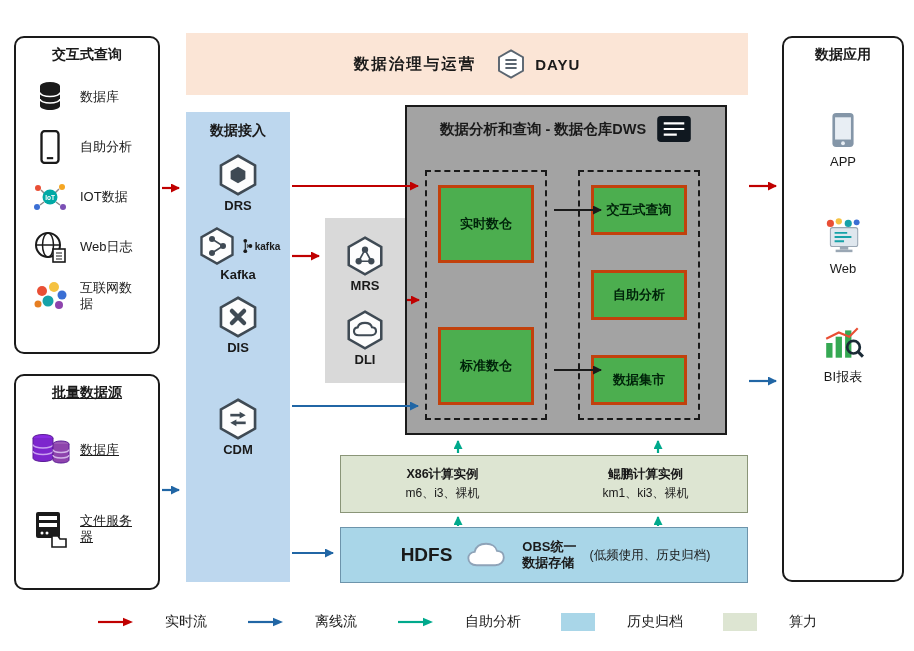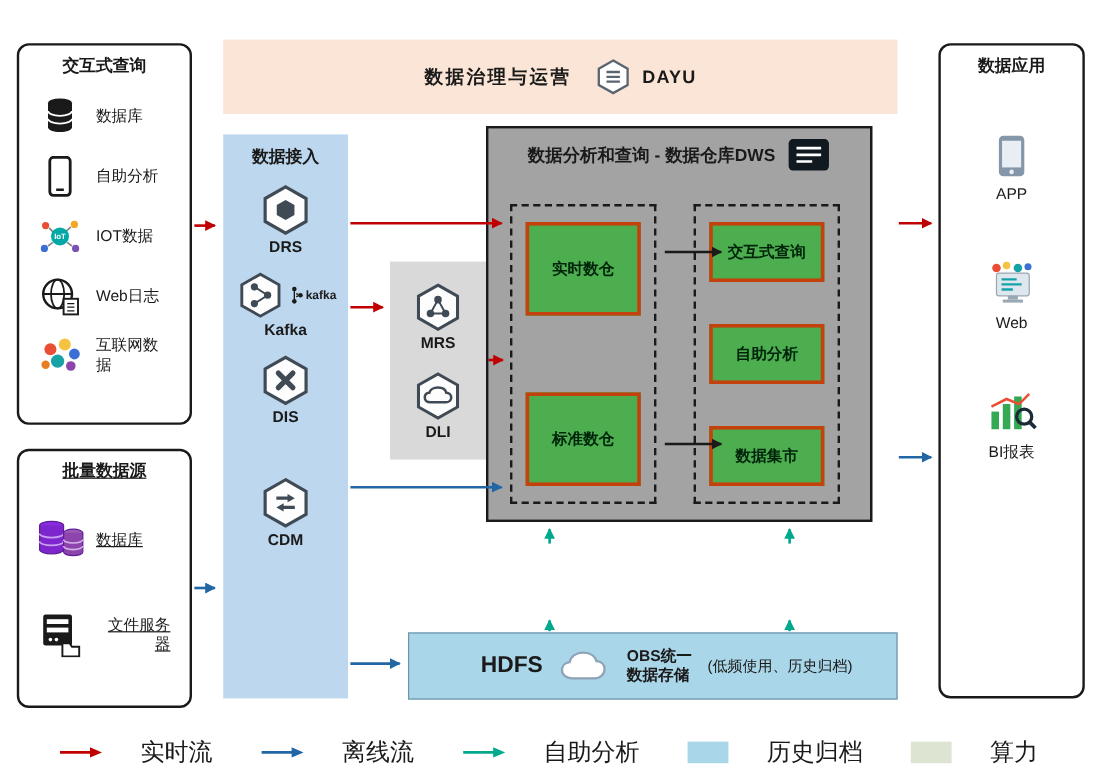--- a/index.html
+++ b/index.html
@@ -38,21 +38,21 @@
 .hdfs-label{font-weight:bold;font-size:19px;}
 .obs-lines{display:flex;flex-direction:column;line-height:1.25;}
 .obs-line{font-weight:bold;font-size:13px;}
 .storage-note{font-size:12.5px;}
 .apps{position:absolute;left:782px;top:36px;width:122px;height:546px;}
 .app-item{display:flex;flex-direction:column;align-items:center;margin-top:48px;}
 .app-item:first-of-type{margin-top:52px;}
 .app-label{font-size:13px;margin-top:6px;}
 .legend{position:absolute;left:0;top:613px;width:914px;display:flex;align-items:center;justify-content:center;gap:40px;}
 .legend-item{display:flex;align-items:center;gap:8px;}
-.legend-label{font-size:20px;margin-left:24px;}
+.legend-label{font-size:14px;margin-left:24px;}
 .swatch{display:inline-block;width:34px;height:18px;}
 .swatch-archive{background:#a9d6e8;}
 .swatch-compute{background:#dde5d2;}
 .arrows{position:absolute;left:0;top:0;pointer-events:none;}
 </style>
 </head>
 <body>
 
 <div class="canvas">
 
@@ -137,21 +137,21 @@
             <ellipse cx="14" cy="6" rx="10" ry="3.5" fill="#8a2be2" stroke="#5c1d96"></ellipse>
             <path d="M4 6v20c0 2 4.5 3.5 10 3.5S24 28 24 26V6" fill="#7d26cd" stroke="#5c1d96"></path>
             <path d="M4 12.5c0 2 4.5 3.5 10 3.5s10-1.5 10-3.5M4 19c0 2 4.5 3.5 10 3.5S24 21 24 19" stroke="#c9a0f0" fill="none" stroke-width="1.4"></path>
             <ellipse cx="32" cy="12" rx="8" ry="3" fill="#9b59b6" stroke="#5c1d96"></ellipse>
             <path d="M24 12v16c0 1.7 3.6 3 8 3s8-1.3 8-3V12" fill="#8e44ad" stroke="#5c1d96"></path>
             <path d="M24 17.5c0 1.7 3.6 3 8 3s8-1.3 8-3M24 23c0 1.7 3.6 3 8 3s8-1.3 8-3" stroke="#d2b4e8" fill="none" stroke-width="1.3"></path>
           </svg>
       </span>
       <span class="src-label">数据库</span>
     </div>
-    <div class="src-item" style="margin-top:42px;text-align:right;">
+    <div class="src-item" style="margin-top:42px;">
       <span class="src-icon">
         <svg width="36" height="38" viewBox="0 0 36 38">
             <rect x="4" y="2" width="24" height="26" rx="2" fill="#1a1a1a"></rect>
             <rect x="7" y="6" width="18" height="4" fill="#fff"></rect>
             <rect x="7" y="13" width="18" height="4" fill="#fff"></rect>
             <circle cx="10" cy="23" r="1.5" fill="#fff"></circle>
             <circle cx="15" cy="23" r="1.5" fill="#fff"></circle>
             <path d="M20 26h6l2 3h6v8H20z" fill="#fff" stroke="#1a1a1a" stroke-width="1.6"></path>
           </svg>
       </span>
@@ -240,20 +240,30 @@
       <div class="greenbox wh">实时数仓</div>
       <div class="greenbox wh">标准数仓</div>
     </div>
     <div class="dashed dashed-right">
       <div class="greenbox svcbox">交互式查询</div>
       <div class="greenbox svcbox">自助分析</div>
       <div class="greenbox svcbox">数据集市</div>
     </div>
   </div>
 
+  <div class="compute">
+    <div class="compute-half">
+      <span class="compute-title">X86计算实例</span>
+      <span class="compute-specs">m6、i3、裸机</span>
+    </div>
+    <div class="compute-half">
+      <span class="compute-title">鲲鹏计算实例</span>
+      <span class="compute-specs">km1、ki3、裸机</span>
+    </div>
+  </div>
 
   <div class="storage">
     <span class="hdfs-label">HDFS</span>
     <svg width="44" height="28" viewBox="0 0 46 30">
         <path d="M12 26C6.5 26 3 22.8 3 18.6c0-3.8 2.8-6.6 6.8-7C11 6.3 15.7 3 22 3c6 0 10.6 3 11.7 7.6 4.5.3 7.3 3 7.3 7 0 4.4-3.5 8.4-9.3 8.4z" fill="#fff" stroke="#8ea3b8" stroke-width="2"></path>
       </svg>
     <span class="obs-lines">
       <span class="obs-line">OBS统一</span>
       <span class="obs-line">数据存储</span>
     </span>

